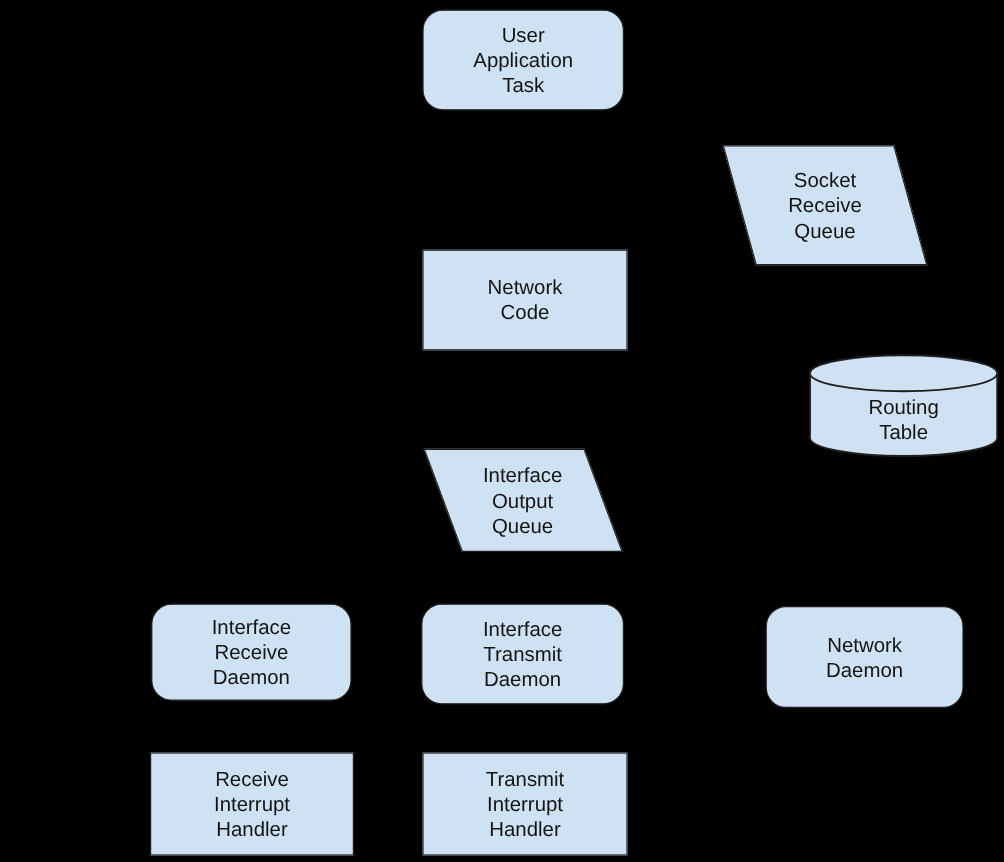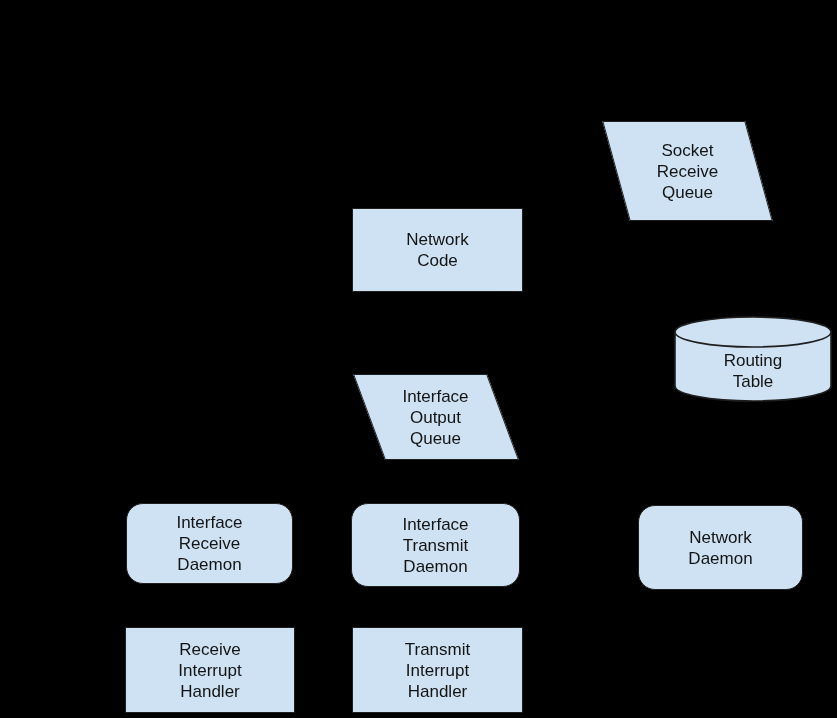--- a/index.html
+++ b/index.html
@@ -51,34 +51,39 @@
     left: 0;
     top: 0;
     z-index: 1;
   }
 </style>
 </head>
 <body>
 
 <div class="canvas">
 
+  <div class="node rounded" style="left:352px; top:8px; width:168px; height:84px;">
+    <span class="label">User
+Application
+Task</span>
+  </div>
 
   <div class="node-wrap" style="left:605px; top:121px; width:165px; height:100px;">
     <div class="para-shape" style="left:11px; width:143px; transform:skewX(15.4deg);"></div>
     <span class="label">Socket
 Receive
 Queue</span>
   </div>
 
   <div class="node" style="left:352px; top:208px; width:171px; height:84px;">
     <span class="label">Network
 Code</span>
   </div>
 
-  <div class="node-wrap" style="left:674px; top:316px; width:158px; height:86px;">
+  <div class="node-wrap" style="left:674px; top:295px; width:158px; height:86px;">
     <svg class="cyl-svg" width="158" height="86" viewBox="0 0 158 86">
       <path d="M1 16 L1 70 A78 15 0 0 0 157 70 L157 16" fill="#cfe2f3" stroke="#1f1f1f" stroke-width="1.6"></path>
       <ellipse cx="79" cy="16" rx="78" ry="15" fill="#cfe2f3" stroke="#1f1f1f" stroke-width="1.6"></ellipse>
     </svg>
     <span class="label" style="padding-top:24px;">Routing
 Table</span>
   </div>
 
   <div class="node-wrap" style="left:353px; top:374px; width:165px; height:86px;">
     <div class="para-shape" style="left:16px; width:134px; transform:skewX(20.4deg);"></div>

